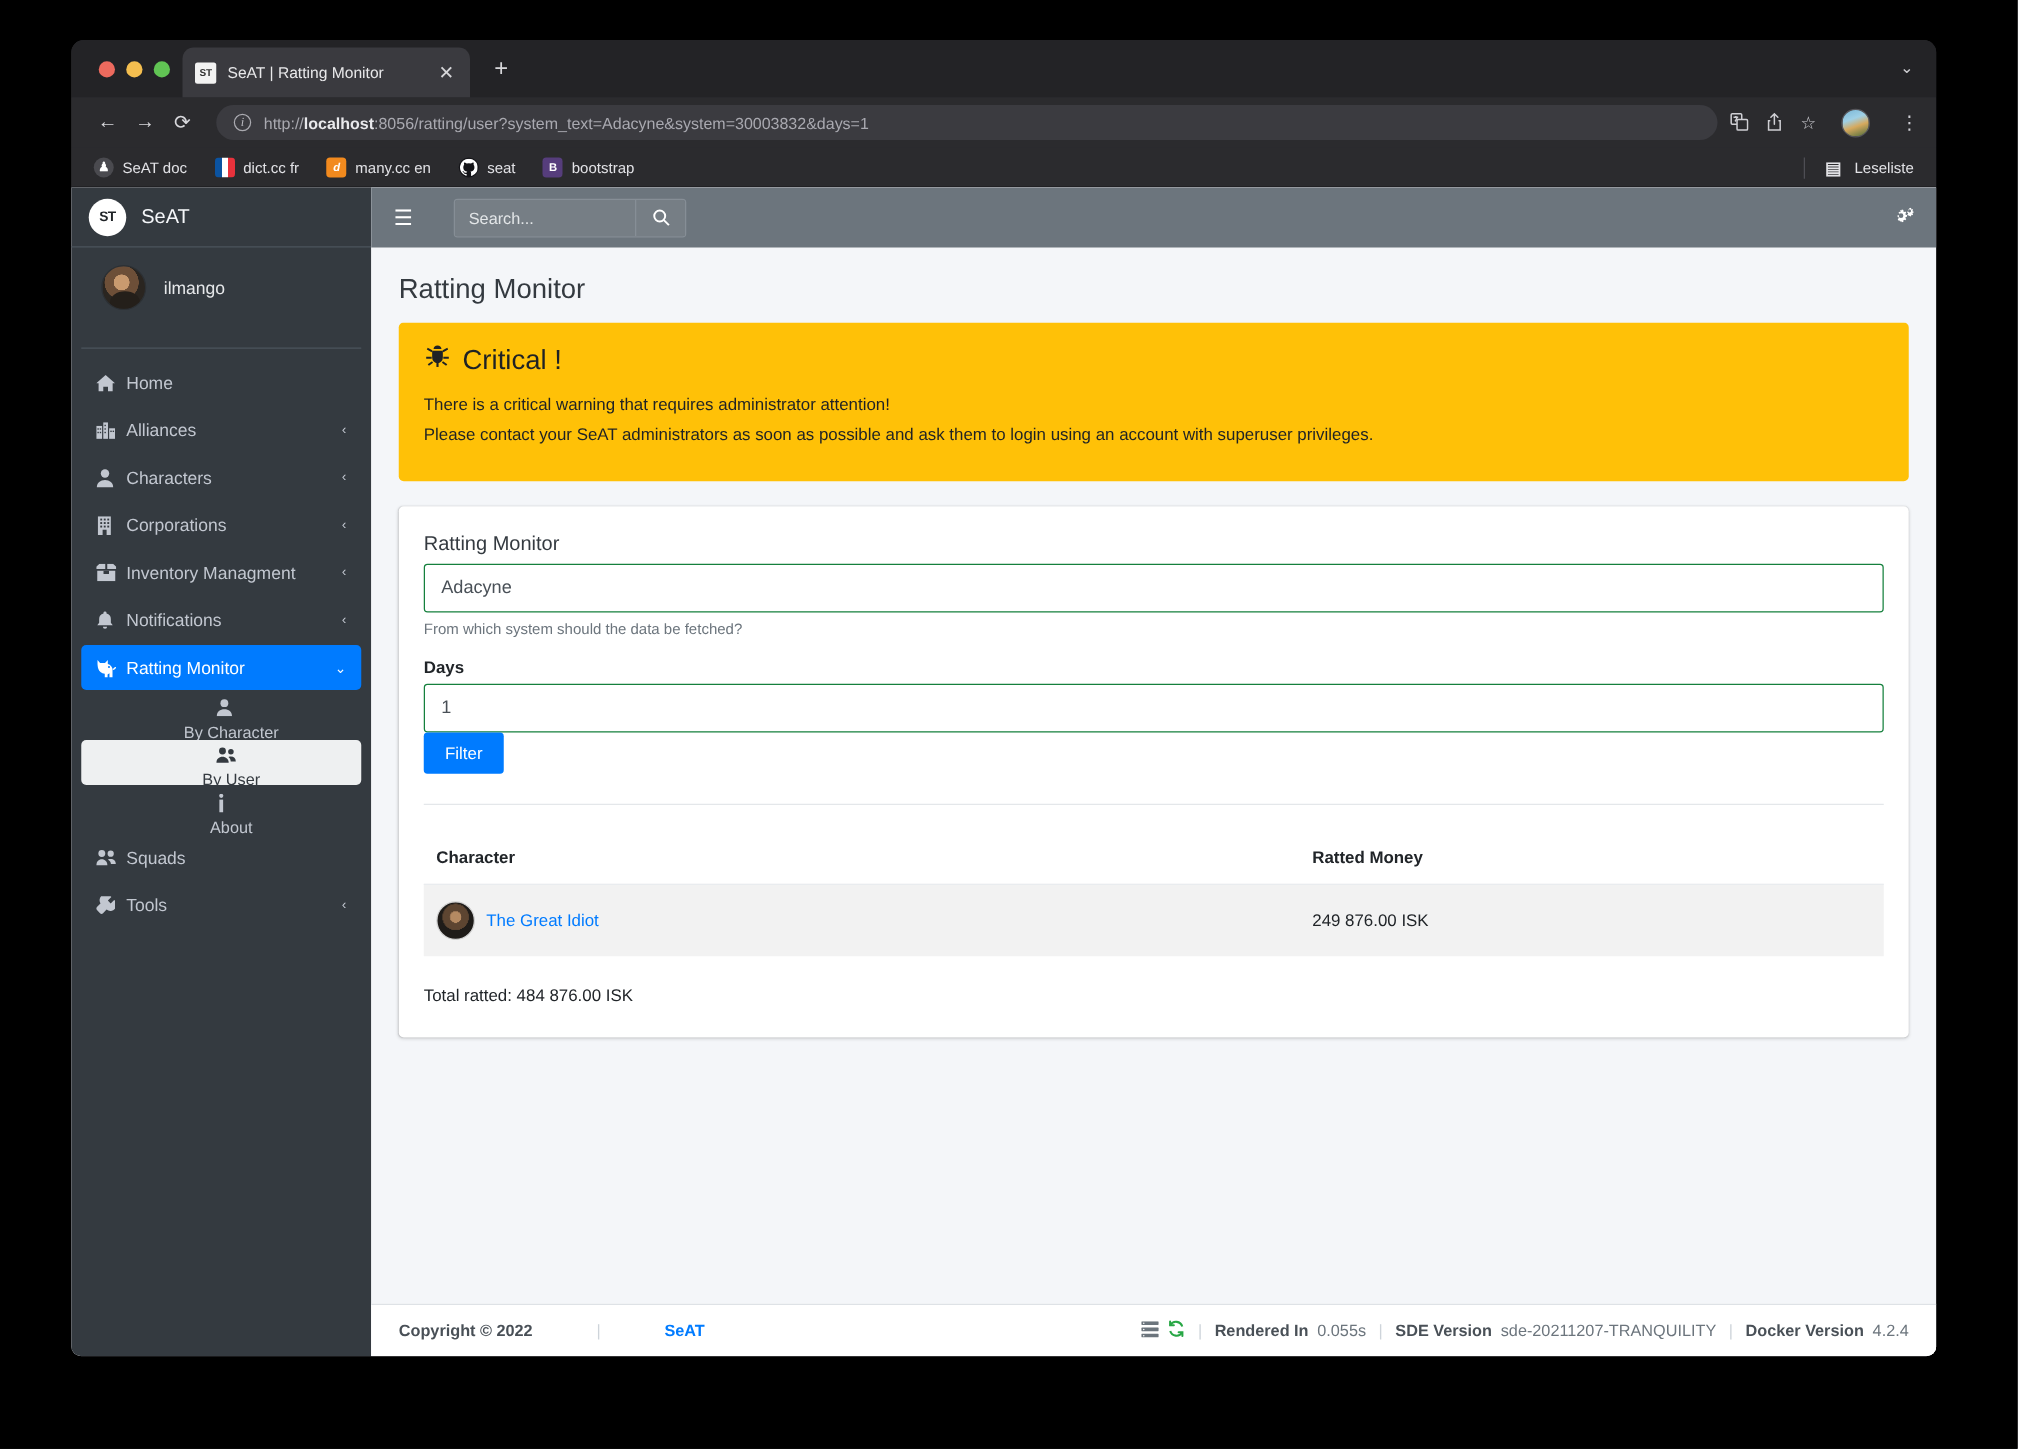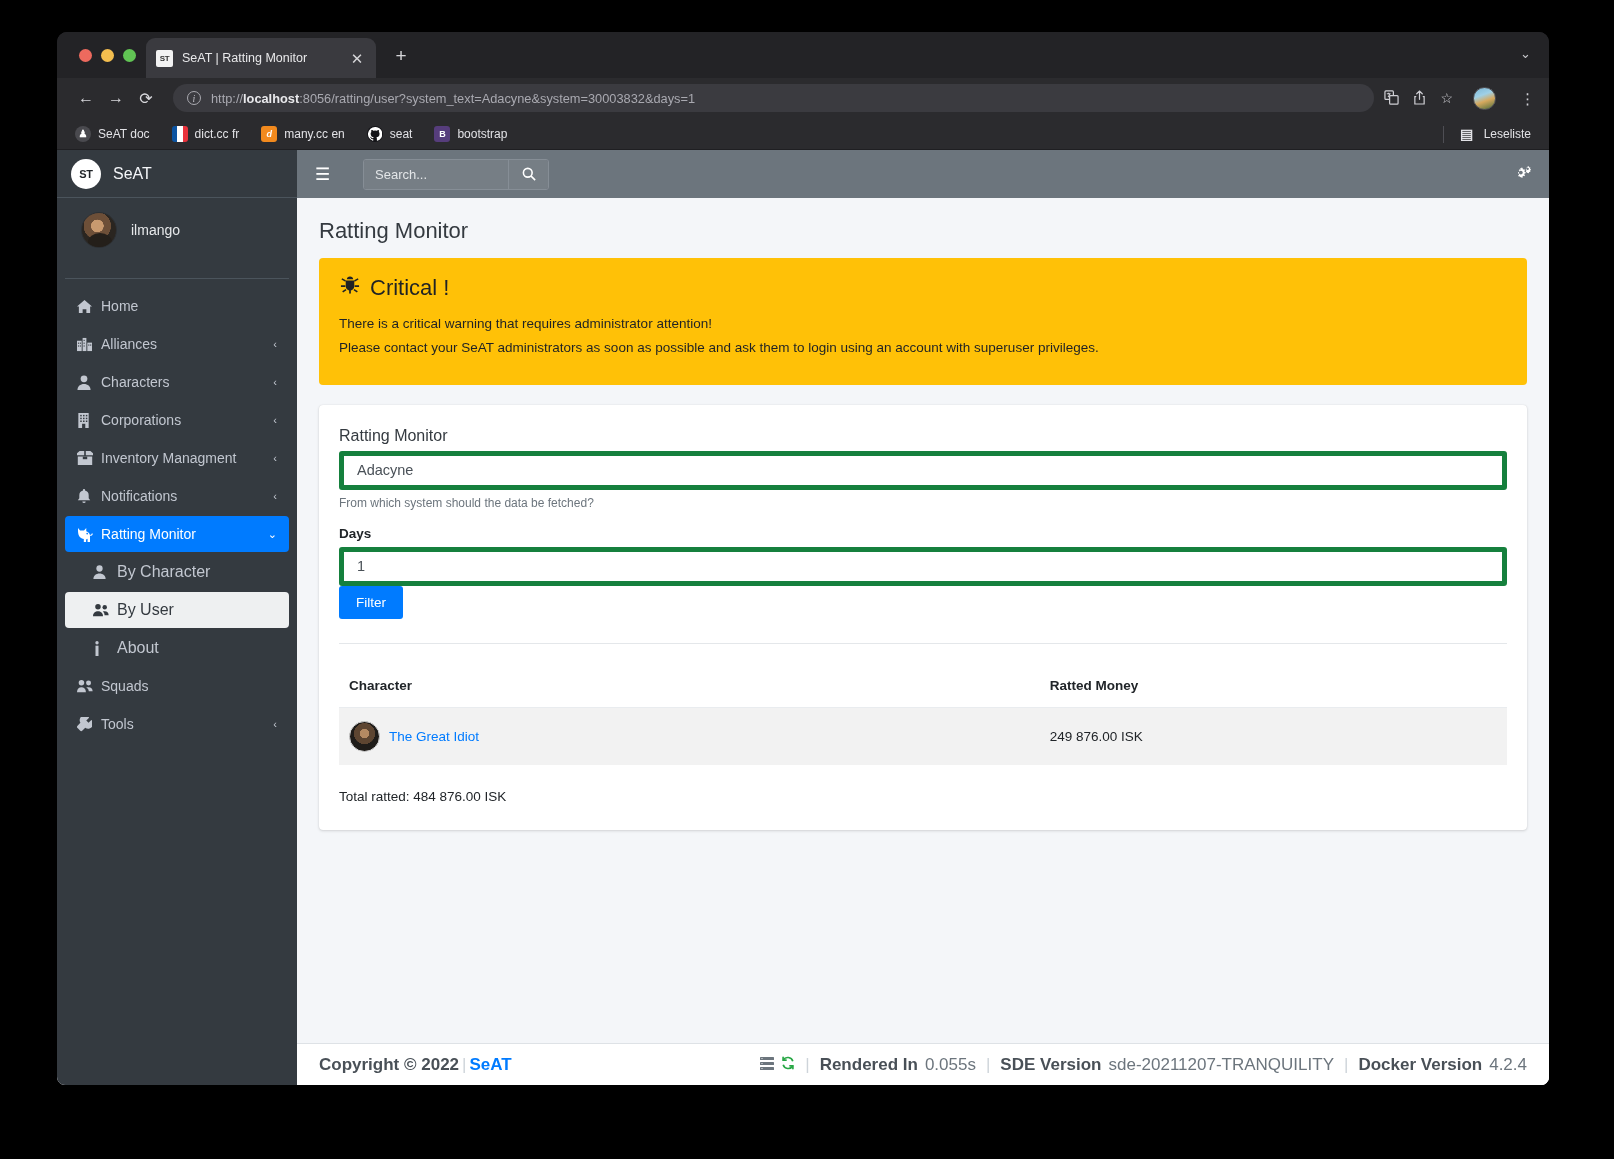--- a/index.html
+++ b/index.html
@@ -223,21 +223,21 @@
   }
   .mi .ic {
     width: 24px; flex: 0 0 24px;
     font-size: 14px; color: #c2c7d0;
     display: flex; align-items: center;
   }
   .mi .lbl { flex: 1 1 auto; }
   .mi .arrow { font-size: 11px; color: #c2c7d0; }
   .mi.active { background: #007bff; color: #fff; }
   .mi.active .ic, .mi.active .arrow { color: #fff; }
-  .mi.sub { padding-left: 28px; font-size: 16px; }
+  .mi.sub { padding-left: 28px; font-size: 13px; flex-direction: column; }
   .mi.sub.selected { background: #eef0f1; color: #343a40; }
   .mi.sub.selected .ic { color: #343a40; }
 
   
   .content {
     flex: 1 1 auto;
     display: flex; flex-direction: column;
     background: #f4f6f9;
     min-width: 0;
   }
@@ -299,21 +299,21 @@
   .card {
     background: #fff;
     border-radius: 4px;
     box-shadow: 0 0 1px rgba(0,0,0,.13), 0 1px 3px rgba(0,0,0,.14);
     padding: 22px 20px 26px 20px;
   }
   .card-title { font-size: 16px; color: #343a40; margin-bottom: 6px; }
   .form-label { font-size: 13.5px; font-weight: bold; color: #212529; margin-bottom: 6px; display: block; }
   .form-control {
     width: 100%; height: 39px;
-    border: 5px solid #15803d; border-radius: 3px;
+    border: 1px solid #15803d; border-radius: 3px;
     background: #fff; color: #495057;
     font-size: 14.5px; font-family: "Liberation Sans", sans-serif;
     padding: 0 13px;
     display: flex; align-items: center;
   }
   .help { font-size: 12px; color: #6c757d; margin: 6px 0 16px 0; }
   .btn-filter {
     background: #007bff; color: #fff;
     border: none; border-radius: 3px;
     font-size: 13.5px; font-family: "Liberation Sans", sans-serif;
@@ -342,21 +342,21 @@
   .char-link { color: #007bff; text-decoration: none; cursor: pointer; }
   .total { margin-top: 24px; font-size: 13.5px; color: #212529; padding-left: 0; }
 
   
   .footer {
     height: 42px; flex: 0 0 42px;
     background: #fff;
     border-top: 1px solid #dee2e6;
     display: flex; align-items: center;
     padding: 0 22px;
-    font-size: 17px; color: #6c757d;
+    font-size: 13px; color: #6c757d; gap: 48px;
   }
   .footer b { color: #495057; }
   .footer a { color: #007bff; text-decoration: none; font-weight: bold; }
   .footer-right { margin-left: auto; display: flex; align-items: center; gap: 7px; }
   .f-ic-db { color: #6c757d; font-size: 13px; }
   .f-ic-sync { color: #28a745; font-size: 13px; }
   .sep { color: #ced4da; margin: 0 3px; }
 </style>
 </head>
 <body>

